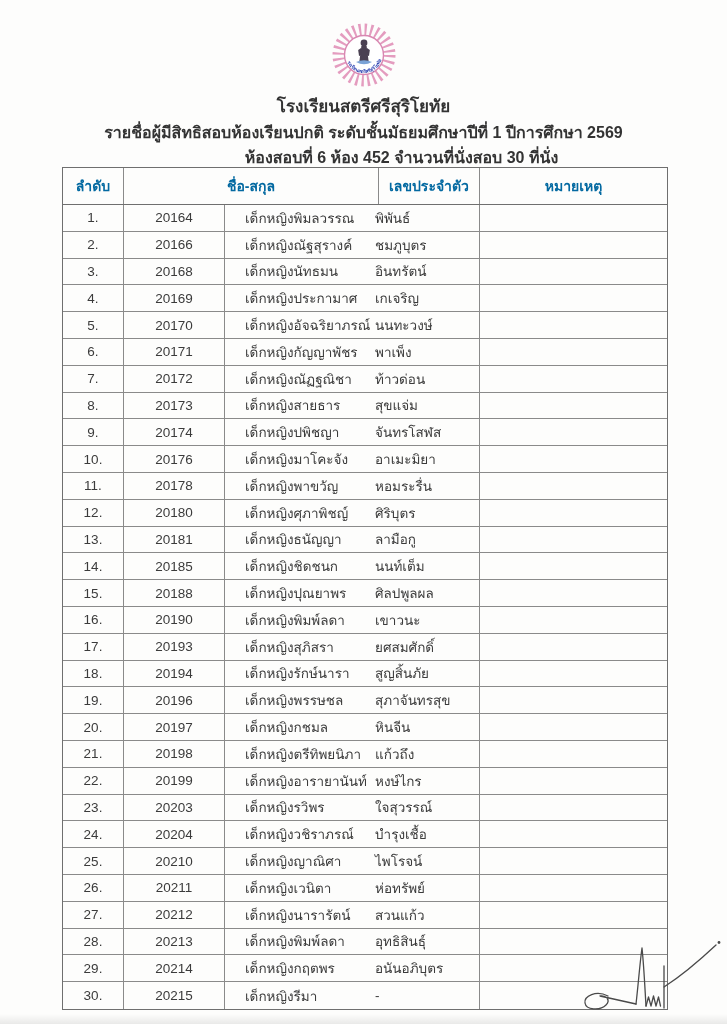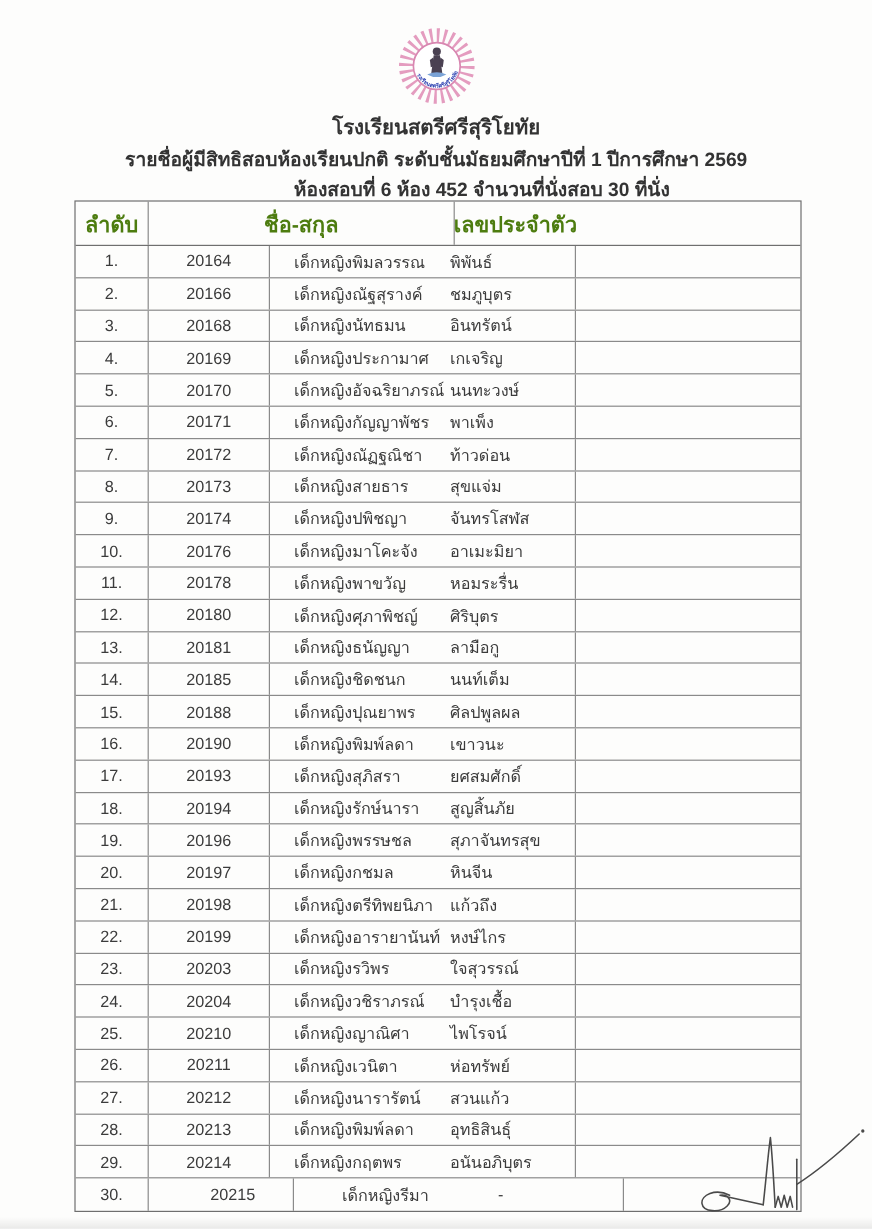--- a/index.html
+++ b/index.html
@@ -34,25 +34,25 @@
   .hdr.title2{top:145px;font-size:16px;margin-left:38px;}
 
   .stable{
     position:absolute;left:62px;top:167px;width:606px;
     border:1.6px solid #6f6f6f;
     box-sizing:border-box;
     font-size:13.5px;
   }
   .trow{display:flex;box-sizing:border-box;}
   .trow.head{
-    height:37px;font-weight:700;font-size:18px;color:#4d7c0f;
+    height:37px;font-weight:700;font-size:14px;color:#0369a1;
     border-bottom:1.4px solid #6f6f6f;
   }
   .trow.body{height:26.8px;border-bottom:1px solid #8a8a8a;}
-  .trow.body:last-child{border-bottom:none;gap:20px;}
+  .trow.body:last-child{border-bottom:none;}
   .tcell{
     box-sizing:border-box;
     border-right:1px solid #8a8a8a;
     display:flex;align-items:center;justify-content:center;
     overflow:hidden;white-space:nowrap;
   }
   .tcell:last-child{border-right:none;}
   .c-no{width:61px;flex:none;}
   .c-id{width:101px;flex:none;}
   .c-name{width:255px;flex:none;justify-content:flex-start;padding-left:8px;}
@@ -95,20 +95,21 @@
 
   <div class="hdr school">โรงเรียนสตรีศรีสุริโยทัย</div>
   <div class="hdr title1">รายชื่อผู้มีสิทธิสอบห้องเรียนปกติ ระดับชั้นมัธยมศึกษาปีที่ 1 ปีการศึกษา 2569</div>
   <div class="hdr title2">ห้องสอบที่ 6 ห้อง 452 จำนวนที่นั่งสอบ 30 ที่นั่ง</div>
 
   <div class="stable">
     <div class="trow head">
       <div class="tcell c-no">ลำดับ</div>
       <div class="tcell c-name" style="justify-content:center;padding-left:0;">ชื่อ-สกุล</div>
       <div class="tcell c-id">เลขประจำตัว</div>
+      <div class="tcell c-note">หมายเหตุ</div>
     </div>
     <div>
         <div class="trow body">
       <div class="tcell c-no">1.</div>
       <div class="tcell c-id">20164</div>
       <div class="tcell c-name">
         <span class="fname">เด็กหญิงพิมลวรรณ</span>
         <span class="lname">พิพันธ์</span>
       </div>
       <div class="tcell c-note"></div>

